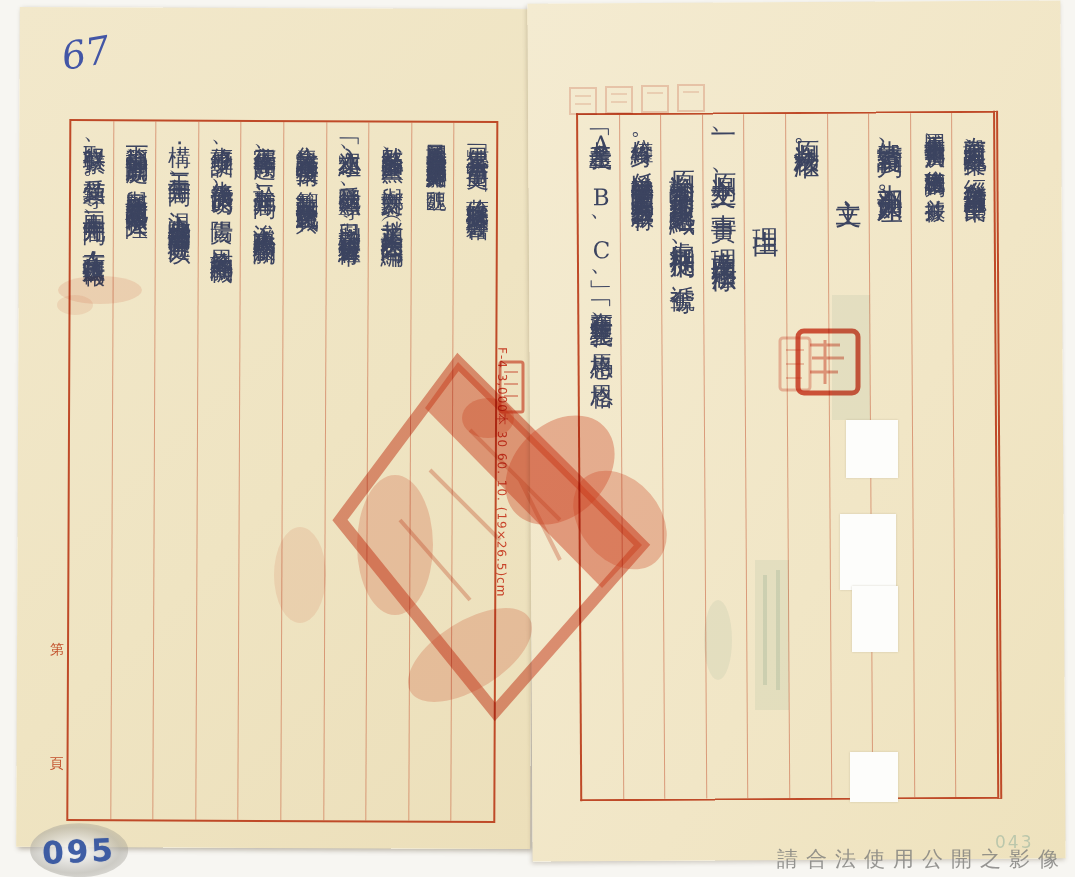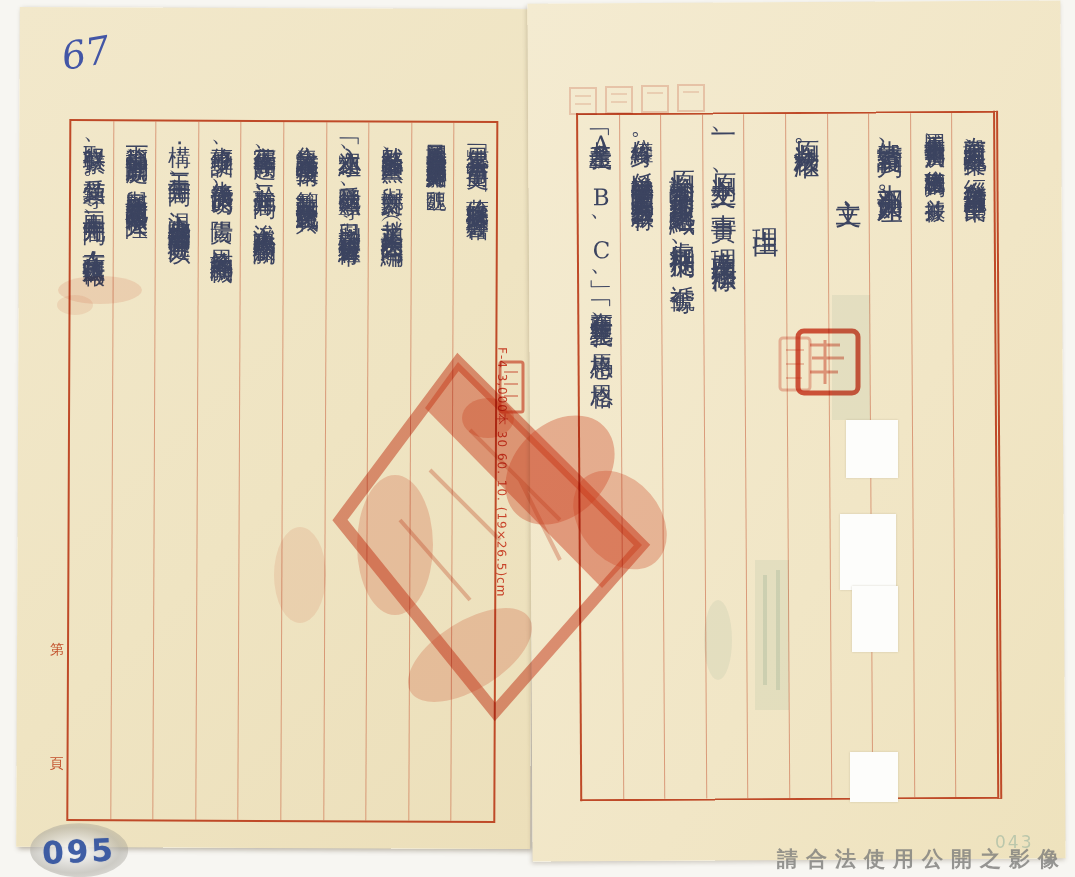--- a/index.html
+++ b/index.html
@@ -40,21 +40,21 @@
   .corner-num{position:absolute;left:42px;top:24px;font-size:38px;color:#4356a6;
     transform:rotate(-10deg);font-family:"DejaVu Serif",serif;font-style:italic;}
   .emboss{position:absolute;left:14px;top:816px;width:98px;height:54px;border-radius:50%;
     background:radial-gradient(ellipse at 45% 50%,rgba(255,255,255,.9),rgba(170,168,160,.55) 60%,rgba(120,118,110,.25) 75%,transparent 80%);}
   .page-num{position:absolute;left:26px;top:826px;font-size:31px;font-weight:bold;
     color:#2d4f9e;letter-spacing:3px;transform:rotate(-3deg);opacity:.9;
     text-shadow:0 0 1px rgba(45,79,158,.6);}
   .faint-num{position:absolute;left:995px;top:832px;font-size:17px;color:#5d948a;
     opacity:.35;letter-spacing:2px;}
   .watermark{position:absolute;right:8px;bottom:4px;font-size:21px;letter-spacing:8px;
-    color:rgba(125,125,122,.8);font-family:"DejaVu Serif",serif;font-weight:bold;}
+    color:rgba(125,125,122,.8);font-family:"DejaVu Serif",serif;}
 
   
   .tape{position:absolute;background:#fdfdfb;box-shadow:0 0 2px rgba(150,140,110,.35);z-index:6;}
   .tape1{left:846px;top:420px;width:52px;height:58px;}
   .tape2{left:840px;top:514px;width:56px;height:76px;}
   .tape3{left:852px;top:586px;width:46px;height:66px;}
   .tape4{left:850px;top:752px;width:48px;height:50px;}
 
   
   .stamp-overlay{position:absolute;left:0;top:0;z-index:5;pointer-events:none;

